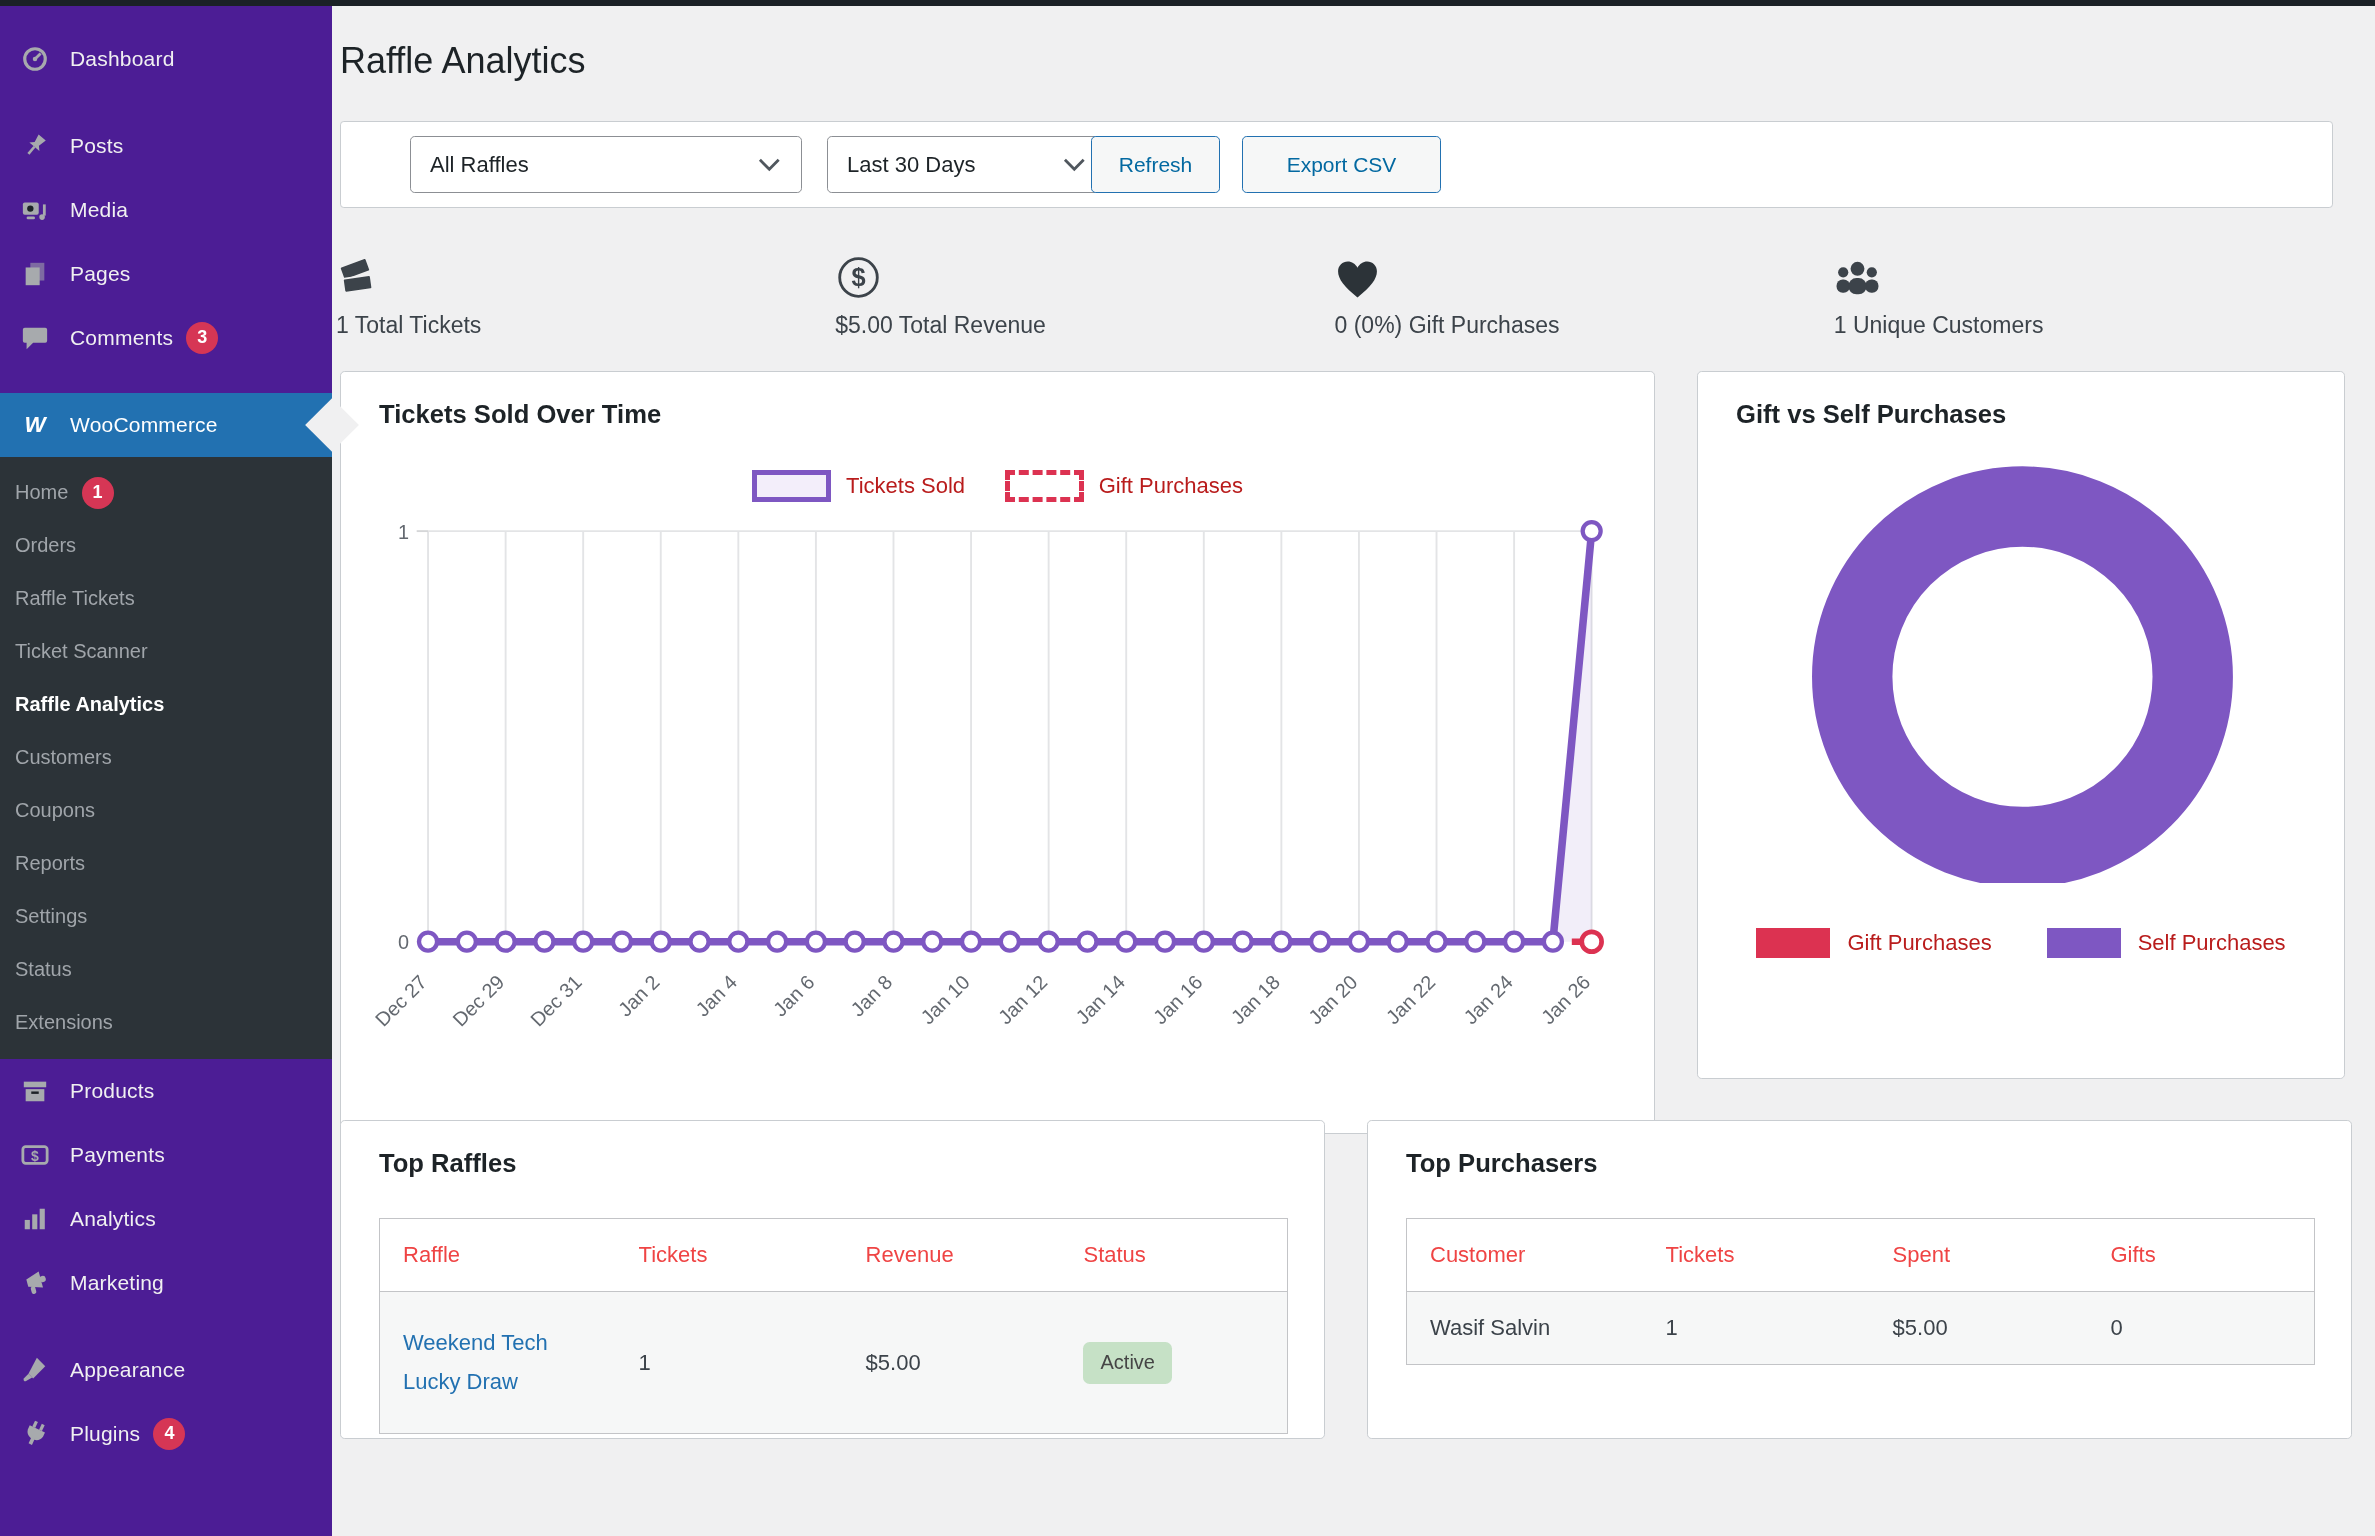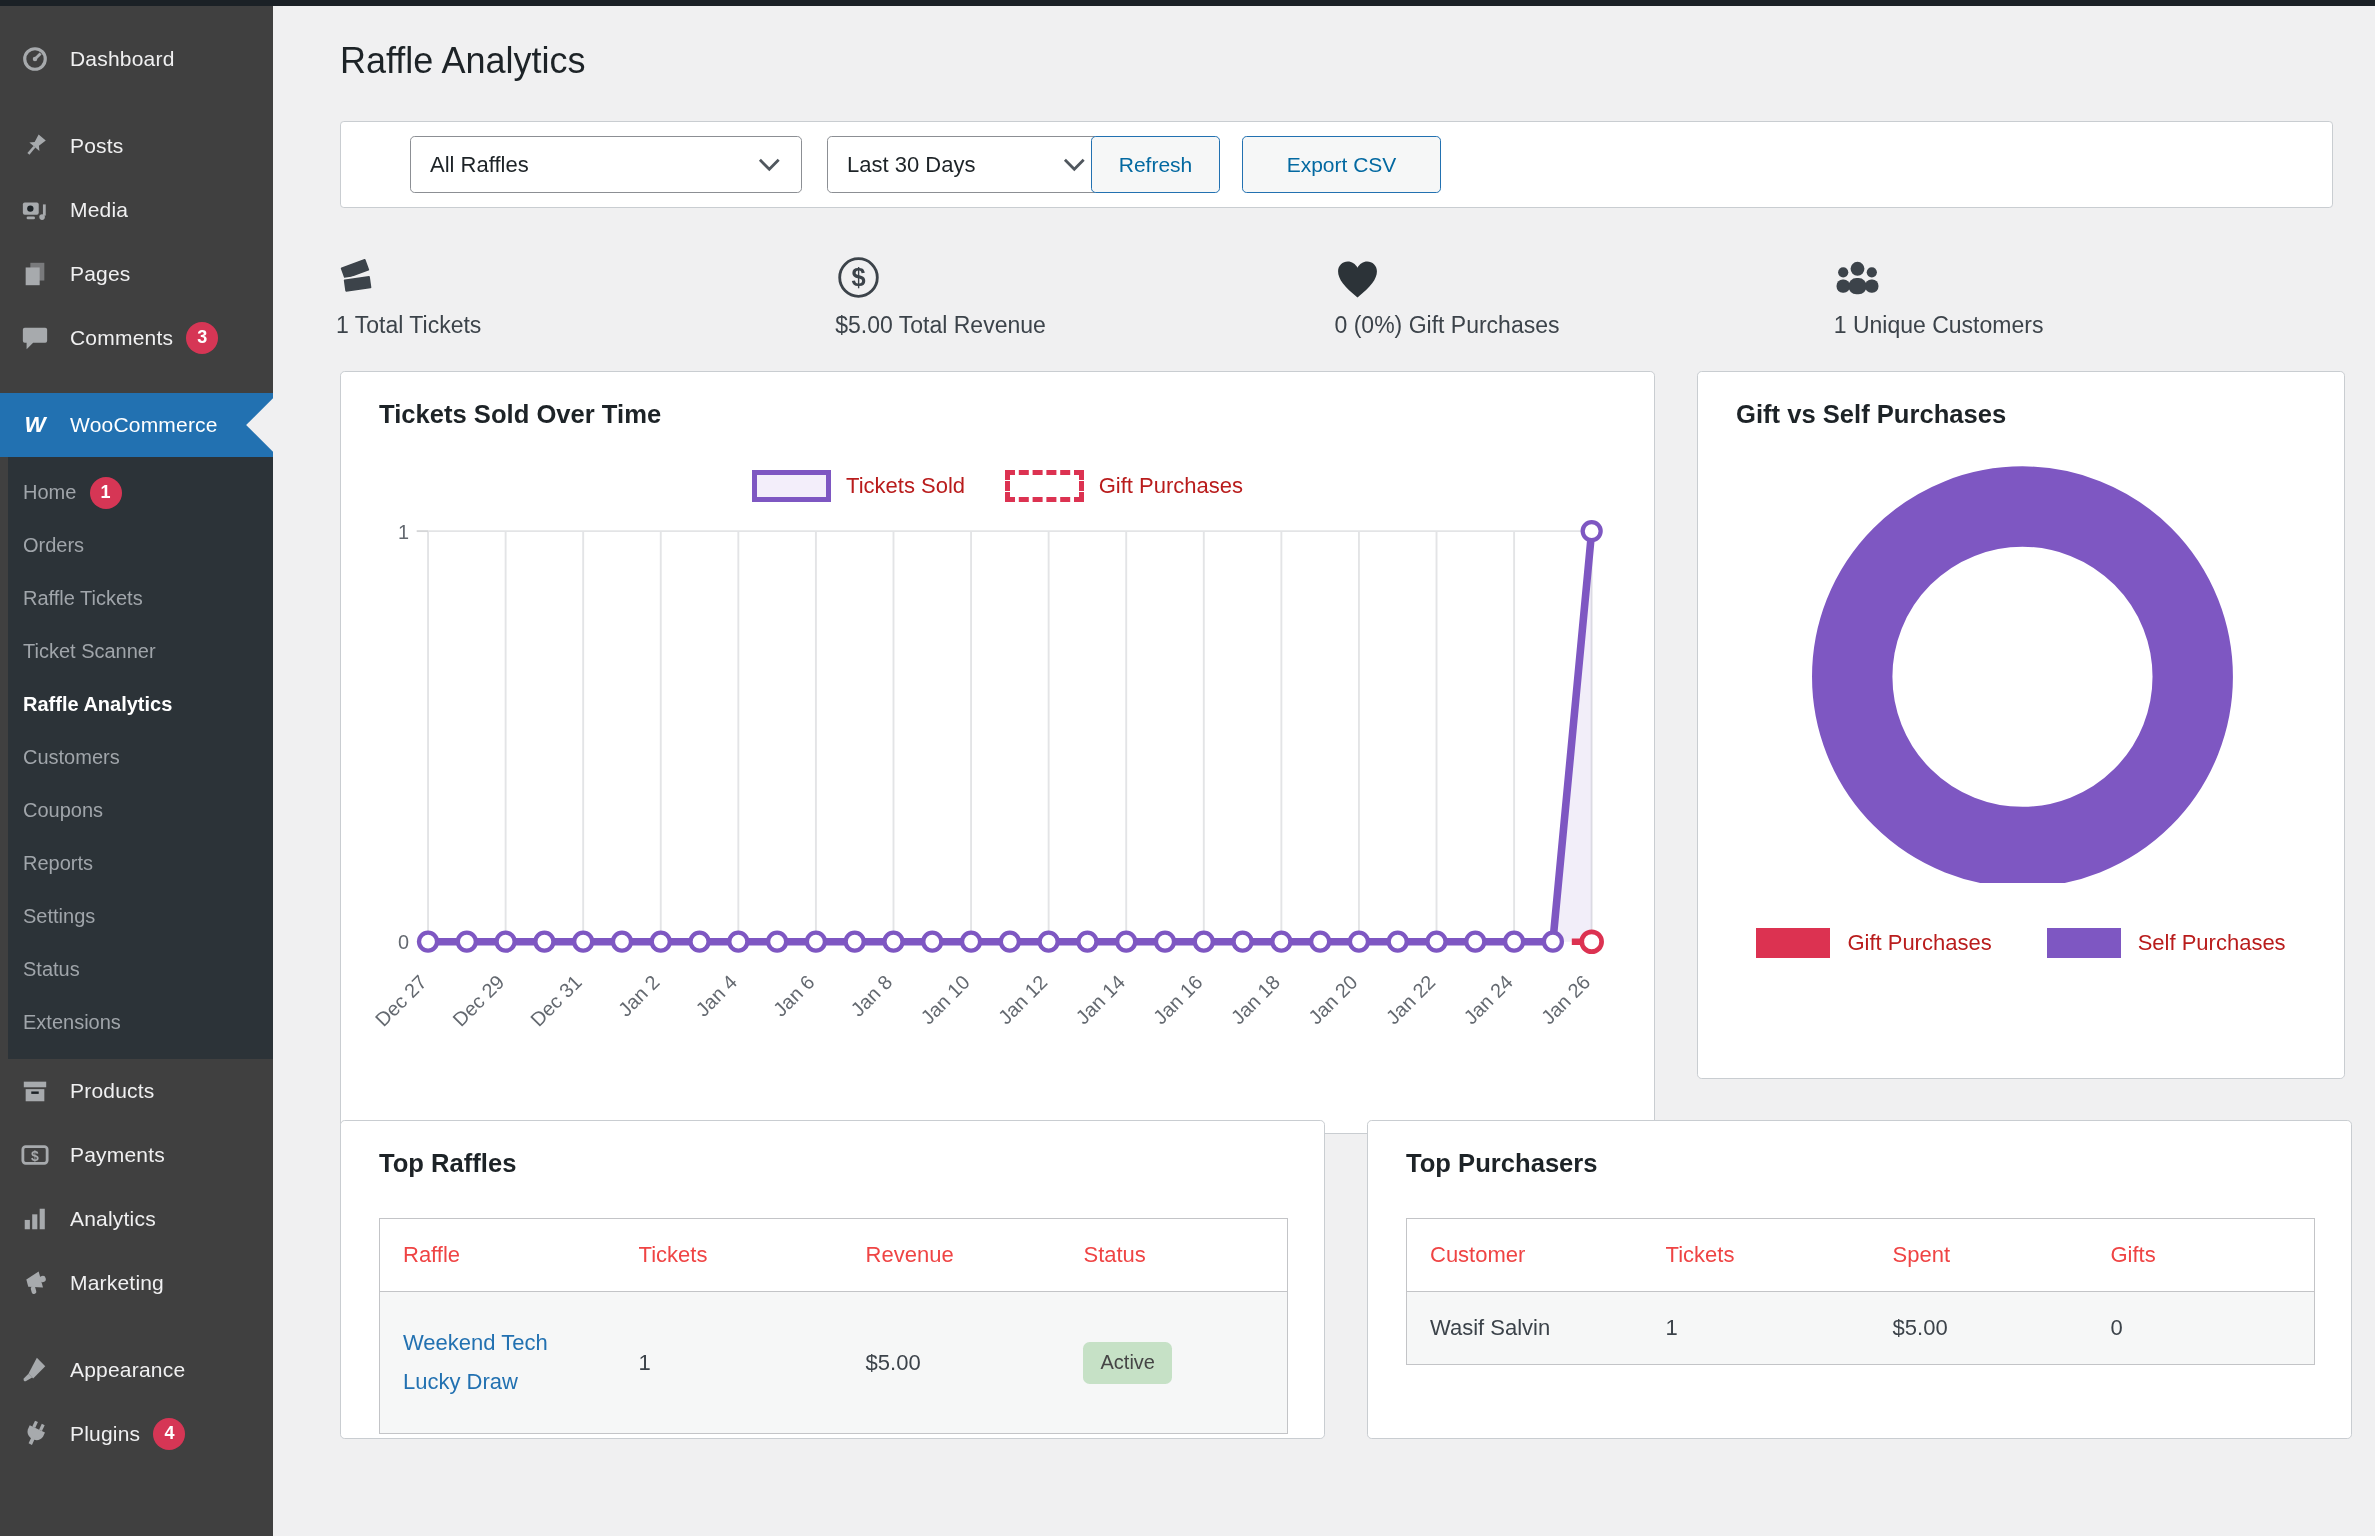--- a/index.html
+++ b/index.html
@@ -1,32 +1,32 @@
 <!DOCTYPE html>
 <html style="font-size:15px"><head>
 <meta charset="utf-8">
 <style>
   * { margin:0; padding:0; box-sizing:border-box; }
   html,body { width:2375px; height:1537px; overflow:hidden; background:#f0f0f1;
     font-family:"Liberation Sans", sans-serif; }
   #topstrip { position:absolute; left:0; top:0; width:2375px; height:5.7px; background:#1b2126; z-index:5; }
 
   
-  #sidebar { position:absolute; left:0; top:0; width:273px; height:1537px; background:#404040; z-index:4; }
+  #sidebar { position:absolute; left:0; top:0; width:332px; height:1537px; background:#4c1d95; z-index:4; }
   .menu-item { position:relative; height:64px; display:flex; align-items:center; cursor:pointer; }
   .menu-item .micon { width:70px; display:flex; justify-content:center; align-items:center; color:#a7aaad; }
   .menu-item .mlabel { font-size:21px; color:#f0f0f1; letter-spacing:0.2px; }
   .menu-item.active { background:#2271b1; }
   .menu-item.active .mlabel { color:#fff; }
   .menu-item.active .micon { color:#fff; }
   .menu-item.active::after { content:""; position:absolute; right:-19px; top:13.2px; width:38px; height:38px;
      background:#f0f0f1; transform:rotate(45deg); }
   .menu-gap { height:23px; }
   #menu-top { padding-top:26.5px; }
-  #submenu { background:#2c3338; padding:9.5px 0;margin-left:8px; }
+  #submenu { background:#2c3338; padding:9.5px 0; }
   .sub-item { height:53px; display:flex; align-items:center; padding-left:15px; font-size:20px;
      color:#a0a5aa; cursor:pointer; }
   .sub-item.current { color:#fff; font-weight:bold; }
   .badge { display:inline-flex; justify-content:center; align-items:center; min-width:32px; height:32px;
      padding:0 8.5px; margin-left:13.2px; border-radius:16px; background:#d63655; color:#fff;
      font-size:18px; font-weight:bold; }
   .micon svg { display:block; }
 
   
   #content { position:absolute; left:295px; top:0; width:2080px; height:1537px; }

